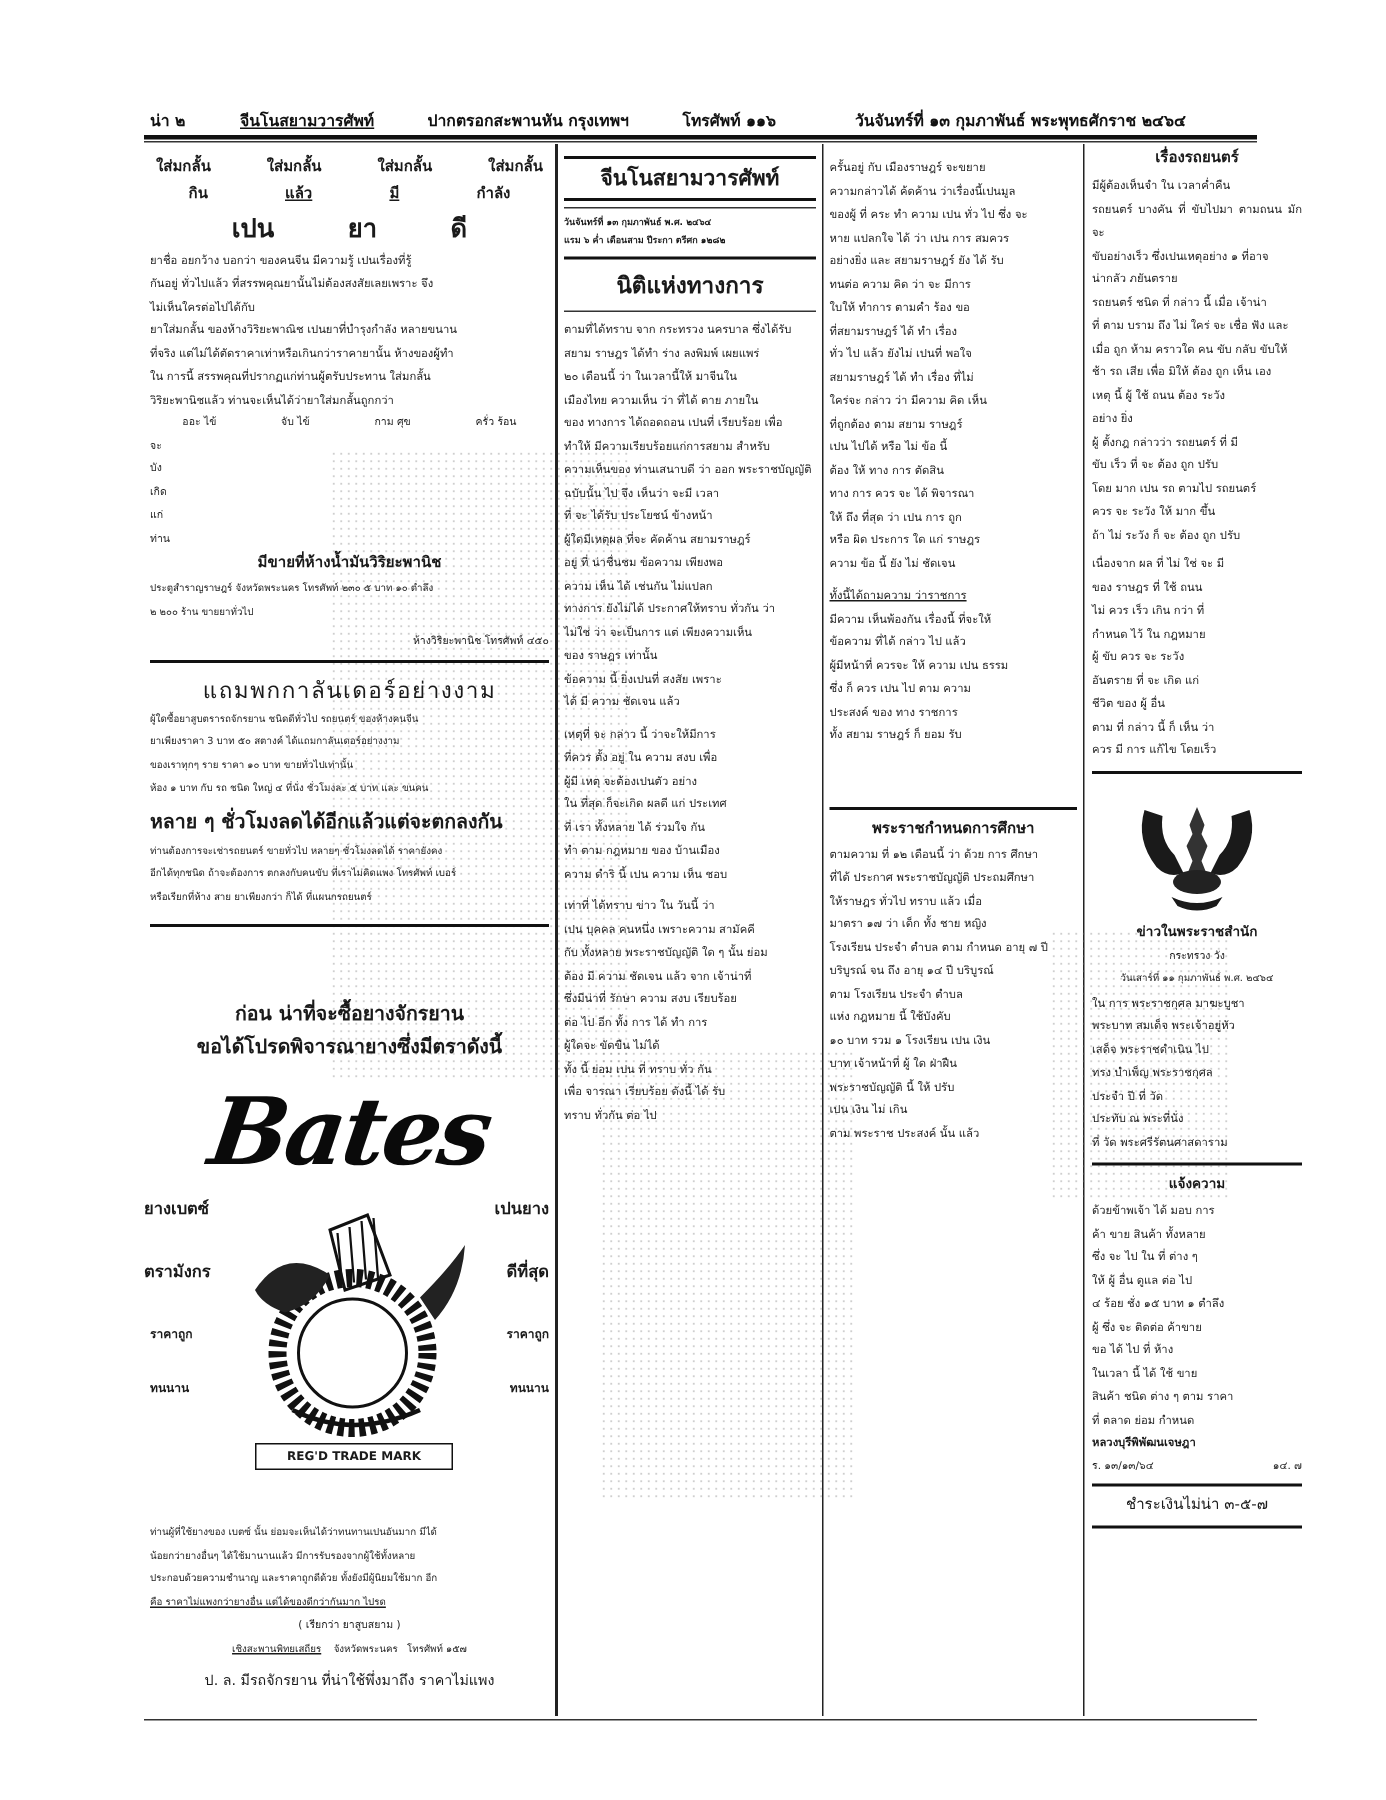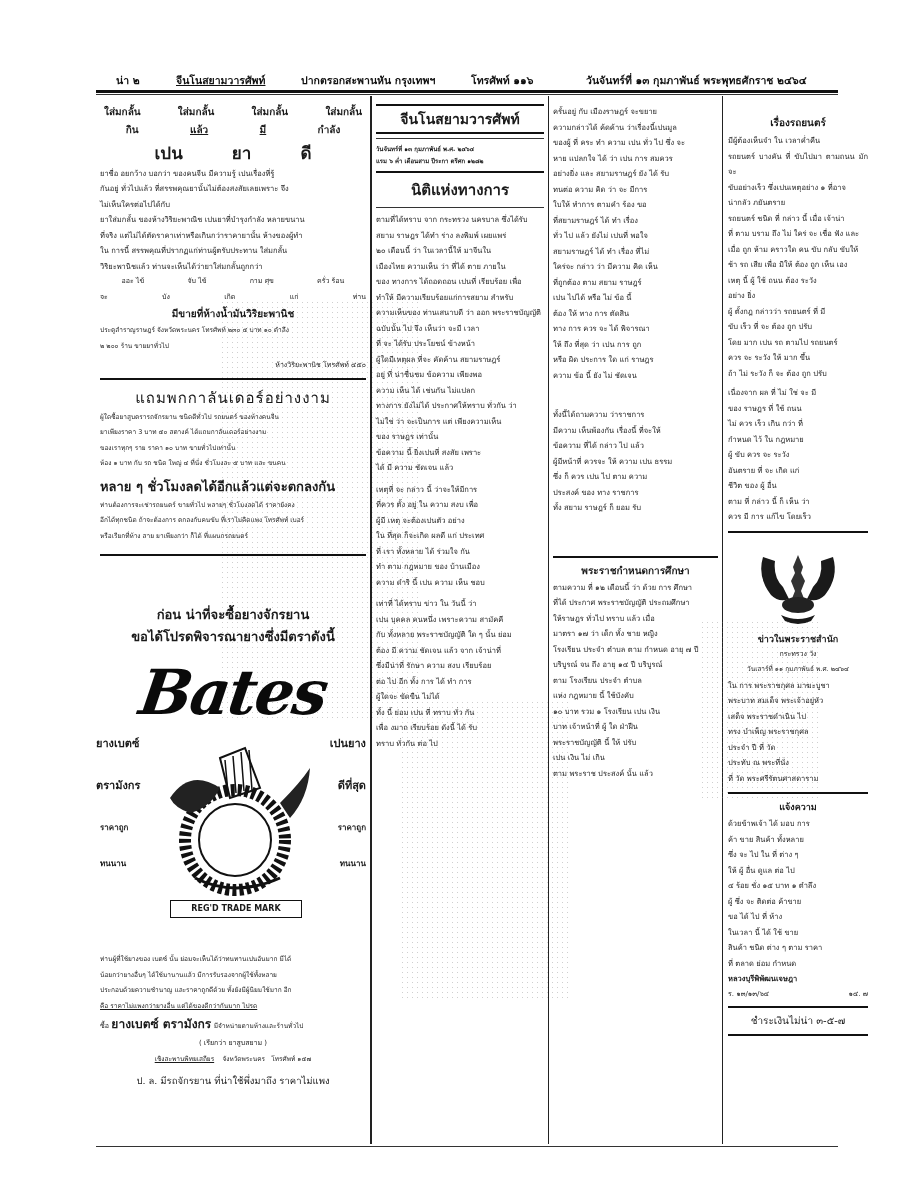--- a/index.html
+++ b/index.html
@@ -3,21 +3,21 @@
 <meta charset="utf-8">
 <style>
   html, body { margin: 0; padding: 0; background: #ffffff; }
   body { width: 924px; height: 1200px; position: relative; overflow: hidden;
          font-family: "DejaVu Sans", sans-serif; color: #111; }
   .page { position: absolute; left: 0; top: 0; width: 924px; height: 1200px; }
 
   
   .masthead { position: absolute; left: 100px; top: 60px; width: 740px; height: 28px;
               font-size: 10.5px; font-weight: bold; white-space: nowrap; }
-  .masthead span { position: absolute; top: 12px; margin-left: 16px; }
+  .masthead span { position: absolute; top: 12px; }
   .mast-rule { position: absolute; left: 96px; top: 90px; width: 742px; height: 3px;
                background: #111; }
   .mast-rule2 { position: absolute; left: 96px; top: 94px; width: 742px; height: 1px;
                 background: #333; }
 
   
   .vrule { position: absolute; width: 2px; background: #222; }
 
   .col { position: absolute; font-size: 7.5px; line-height: 15.5px; color: #1a1a1a; }
   .col p { margin: 0; text-align: justify; }
@@ -86,21 +86,21 @@
       <p>ยาใส่มกลั้น ของห้างวิริยะพาณิช เปนยาที่บำรุงกำลัง หลายขนาน</p>
       <p>ที่จริง แต่ไม่ได้ตัดราคาเท่าหรือเกินกว่าราคายานั้น ห้างของผู้ทำ</p>
       <p>ใน การนี้ สรรพคุณที่ปรากฏแก่ท่านผู้ตรับประทาน ใส่มกลั้น</p>
       <p>วิริยะพานิชแล้ว ท่านจะเห็นได้ว่ายาใส่มกลั้นถูกกว่า</p>
       <div style="display:flex; justify-content:space-around; font-size:7px;">
         <span>ออะ ไข้</span>
         <span>จับ ไข้</span>
         <span>กาม ศุข</span>
         <span>ครั่ว ร้อน</span>
       </div>
-      <div style="display:flex; justify-content:space-between; font-size:7px;">
+      <div style="display:flex; justify-content:center; font-size:7px;flex-direction:column;">
         <span>จะ</span>
         <span>บัง</span>
         <span>เกิด</span>
         <span>แก่</span>
         <span>ท่าน</span>
       </div>
       <div class="center bold" style="font-size:10px; line-height:18px;">มีขายที่ห้างน้ำมันวิริยะพานิช</div>
       <p style="font-size:6.5px;">ประตูสำราญราษฎร์ จังหวัดพระนคร โทรศัพท์ ๒๓๐ ๕ บาท ๑๐ ตำลึง</p>
       <p style="font-size:6.5px;">๒ ๒๐๐ ร้าน ขายยาทั่วไป</p>
       <div style="text-align:right; font-size:7px; margin-top:4px;">ห้างวิริยะพานิช โทรศัพท์ ๔๕๐</div>
@@ -149,25 +149,20 @@
           <path d="M130 75 Q150 55 160 40 Q158 70 140 90 Z" fill="#222"></path>
           <path d="M45 150 Q85 170 130 150" fill="none" stroke="#111" stroke-width="3"></path>
         </svg>
         <div style="position:absolute; left:70px; top:172px; width:130px; text-align:center; font-size:8px; font-weight:bold; border:1px solid #111; background:#fff;">REG'D TRADE MARK</div>
       </div>
 
       <p style="font-size:6.5px; margin-top:4px;">ท่านผู้ที่ใช้ยางของ เบตซ์ นั้น ย่อมจะเห็นได้ว่าทนทานเปนอันมาก มีได้</p>
       <p style="font-size:6.5px;">น้อยกว่ายางอื่นๆ ได้ใช้มานานแล้ว มีการรับรองจากผู้ใช้ทั้งหลาย</p>
       <p style="font-size:6.5px;">ประกอบด้วยความชำนาญ และราคาถูกดีด้วย ทั้งยังมีผู้นิยมใช้มาก อีก</p>
       <p style="font-size:6.5px; text-decoration:underline;">คือ ราคาไม่แพงกว่ายางอื่น แต่ได้ของดีกว่ากันมาก ไปรด</p>
-      <div style="white-space:nowrap; line-height:20px;">
-        <span style="font-size:7px;">ซื้อ</span>
-        <span style="font-size:12px; font-weight:bold;">ยางเบตซ์ ตรามังกร</span>
-        <span style="font-size:6.5px;">มีจำหน่ายตามห้างและร้านทั่วไป</span>
-      </div>
       <div class="center" style="font-size:7px;">( เรียกว่า ยาสูบสยาม )</div>
       <div class="center" style="font-size:6.5px;">
         <span style="text-decoration:underline;">เชิงสะพานพิทยเสถียร</span>
         &nbsp;&nbsp;
         <span>จังหวัดพระนคร</span>
         &nbsp;
         <span>โทรศัพท์ ๑๕๗</span>
       </div>
       <div class="center" style="font-size:9.5px; line-height:20px; margin-top:4px;">ป. ล. มีรถจักรยาน ที่น่าใช้พึ่งมาถึง ราคาไม่แพง</div>
     </div>
@@ -208,21 +203,21 @@
     <p>ทำ ตาม กฎหมาย ของ บ้านเมือง</p>
     <p>ความ ดำริ นี้ เปน ความ เห็น ชอบ</p>
     <p style="margin-top:6px;">เท่าที่ ได้ทราบ ข่าว ใน วันนี้ ว่า</p>
     <p>เปน บุคคล คนหนึ่ง เพราะความ สามัคคี</p>
     <p>กับ ทั้งหลาย พระราชบัญญัติ ใด ๆ นั้น ย่อม</p>
     <p>ต้อง มี ความ ชัดเจน แล้ว จาก เจ้าน่าที่</p>
     <p>ซึ่งมีน่าที่ รักษา ความ สงบ เรียบร้อย</p>
     <p>ต่อ ไป อีก ทั้ง การ ได้ ทำ การ</p>
     <p>ผู้ใดจะ ขัดขืน ไม่ได้</p>
     <p>ทั้ง นี้ ย่อม เปน ที่ ทราบ ทั่ว กัน</p>
-    <p>เพื่อ งมาถ เรียบร้อย ดังนี้ ได้ รับ</p>
+    <p>เพื่อ จารณา เรียบร้อย ดังนี้ ได้ รับ</p>
     <p>ทราบ ทั่วกัน ต่อ ไป</p>
   </div>
 
   <div class="col" style="left:553px; top:104px; width:165px;">
     <p>ครั้นอยู่ กับ เมืองราษฎร์ จะขยาย</p>
     <p>ความกล่าวได้ ค้ดค้าน ว่าเรื่องนี้เปนมูล</p>
     <p>ของผู้ ที่ คระ ทำ ความ เปน ทั่ว ไป ซึ่ง จะ</p>
     <p>หาย แปลกใจ ได้ ว่า เปน การ สมควร</p>
     <p>อย่างยิ่ง และ สยามราษฎร์ ยัง ได้ รับ</p>
     <p>ทนต่อ ความ คิด ว่า จะ มีการ</p>
@@ -231,21 +226,21 @@
     <p>ทั่ว ไป แล้ว ยังไม่ เปนที่ พอใจ</p>
     <p>สยามราษฎร์ ได้ ทำ เรื่อง ที่ไม่</p>
     <p>ใคร่จะ กล่าว ว่า มีความ คิด เห็น</p>
     <p>ที่ถูกต้อง ตาม สยาม ราษฎร์</p>
     <p>เปน ไปได้ หรือ ไม่ ข้อ นี้</p>
     <p>ต้อง ให้ ทาง การ ตัดสิน</p>
     <p>ทาง การ ควร จะ ได้ พิจารณา</p>
     <p>ให้ ถึง ที่สุด ว่า เปน การ ถูก</p>
     <p>หรือ ผิด ประการ ใด แก่ ราษฎร</p>
     <p>ความ ข้อ นี้ ยัง ไม่ ชัดเจน</p>
-    <p style="margin-top:24px;">ทั้งนี้ได้ถามความ ว่าราชการ</p>
+    <p style="margin-top:6px;text-decoration:underline;">ทั้งนี้ได้ถามความ ว่าราชการ</p>
     <p>มีความ เห็นพ้องกัน เรื่องนี้ ที่จะให้</p>
     <p>ข้อความ ที่ได้ กล่าว ไป แล้ว</p>
     <p>ผู้มีหน้าที่ ควรจะ ให้ ความ เปน ธรรม</p>
     <p>ซึ่ง ก็ ควร เปน ไป ตาม ความ</p>
     <p>ประสงค์ ของ ทาง ราชการ</p>
     <p>ทั้ง สยาม ราษฎร์ ก็ ยอม รับ</p>
     <div class="hr" style="margin-top:40px;"></div>
     <div class="center bold" style="font-size:10px; line-height:18px;">พระราชกำหนดการศึกษา</div>
     <p>ตามความ ที่ ๑๒ เดือนนี้ ว่า ด้วย การ ศึกษา</p>
     <p>ที่ได้ ประกาศ พระราชบัญญัติ ประถมศึกษา</p>
@@ -255,21 +250,21 @@
     <p>บริบูรณ์ จน ถึง อายุ ๑๔ ปี บริบูรณ์</p>
     <p>ตาม โรงเรียน ประจำ ตำบล</p>
     <p>แห่ง กฎหมาย นี้ ใช้บังคับ</p>
     <p>๑๐ บาท รวม ๑ โรงเรียน เปน เงิน</p>
     <p>บาท เจ้าหน้าที่ ผู้ ใด ฝ่าฝืน</p>
     <p>พระราชบัญญัติ นี้ ให้ ปรับ</p>
     <p>เปน เงิน ไม่ เกิน</p>
     <p>ตาม พระราช ประสงค์ นั้น แล้ว</p>
   </div>
 
-  <div class="col" style="left:728px; top:113px; width:140px;">
+  <div class="col" style="left:728px; top:96px; width:140px;">
     <div class="center bold" style="font-size:10px; line-height:20px;">เรื่องรถยนตร์</div>
     <p>มีผู้ต้องเห็นจำ ใน เวลาค่ำคืน</p>
     <p>รถยนตร์ บางคัน ที่ ขับไปมา ตามถนน มักจะ</p>
     <p>ขับอย่างเร็ว ซึ่งเปนเหตุอย่าง ๑ ที่อาจ</p>
     <p>น่ากลัว ภยันตราย</p>
     <p>รถยนตร์ ชนิด ที่ กล่าว นี้ เมื่อ เจ้าน่า</p>
     <p>ที่ ตาม บราม ถึง ไม่ ใคร่ จะ เชื่อ ฟัง และ</p>
     <p>เมื่อ ถูก ห้าม คราวใด คน ขับ กลับ ขับให้</p>
     <p>ช้า รถ เสีย เพื่อ มิให้ ต้อง ถูก เห็น เอง</p>
     <p>เหตุ นี้ ผู้ ใช้ ถนน ต้อง ระวัง</p>

